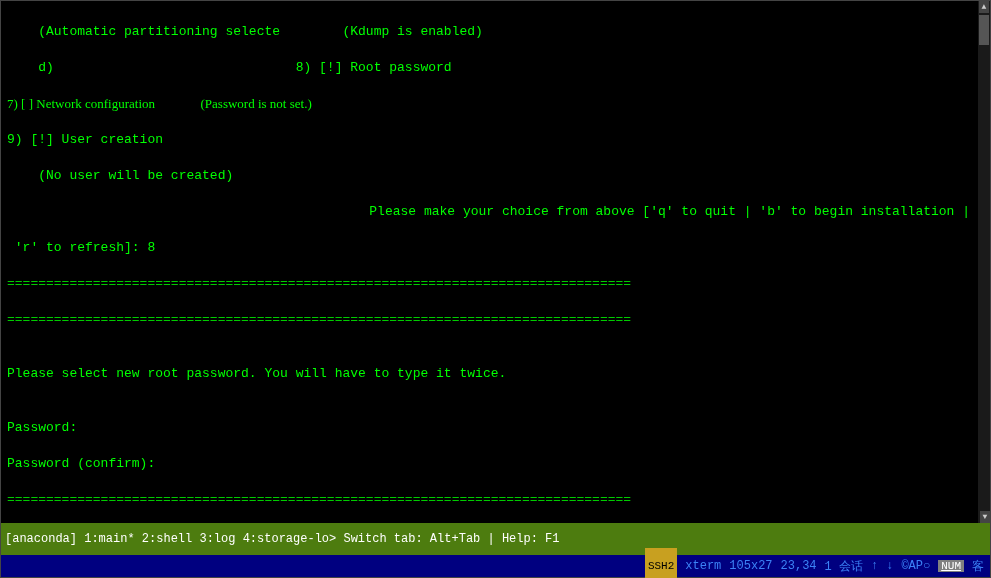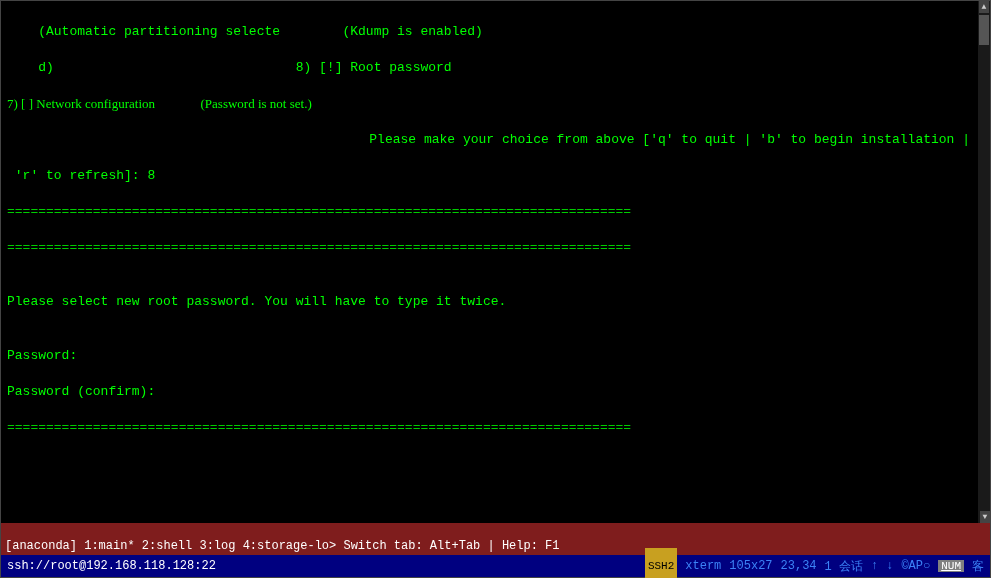--- a/index.html
+++ b/index.html
@@ -89,25 +89,26 @@
     .separator-line {
       color: #00cc00;
     }
 
     .status-item {
       color: #3b82f6;
       text-align: right;
     }
 
     .tab-bar-content {
-      background: #7f1d1d;
+      background: #4d7c0f;
       color: #ffffff;
       width: 100%;
       height: 20px;
       display: flex;
+      align-items: center;
       padding: 16px 4px;
       font-size: 12px;
     }
 
     .bottom-bar {
       background: #000080;
       color: #ffffff;
       height: 22px;
       display: flex;
       align-items: center;
@@ -146,20 +147,22 @@
 </head>
 <body>
 
 <div id="terminal-window">
 
   <div id="terminal-body">
     <div class="terminal-content">
 <span style="display: block;">    (Automatic partitioning selecte        (Kdump is enabled)</span>
 <span style="display: block;">    d)                               8) [!] Root password</span>
 <span style="display: block; font-family: Liberation Serif, serif;">7) [ ] Network configuration              (Password is not set.)</span>
+<span style="display: block;">9) [!] User creation</span>
+<span style="display: block;">    (No user will be created)</span>
 <span style="display: block; text-align: right;"> Please make your choice from above ['q' to quit | 'b' to begin installation |</span>
 <span style="display: block;"> 'r' to refresh]: 8</span>
 <span class="separator-line" style="display: block;">================================================================================</span>
 <span class="separator-line" style="display: block;">================================================================================</span>
 <span style="display: block;"></span>
 <span style="display: block;">Please select new root password. You will have to type it twice.</span>
 <span style="display: block;"></span>
 <span style="display: block; font-family: Liberation Mono, monospace;">Password:</span>
 <span style="display: block;">Password (confirm):</span>
 <span class="separator-line" style="display: block;">================================================================================</span>
@@ -178,21 +181,20 @@
       <div id="scrollbar-thumb"></div>
       <div id="scrollbar-arrow-down">▼</div>
     </div>
   </div>
 
   <div class="tab-bar-content">
     <span>[anaconda] 1:main* 2:shell  3:log  4:storage-lo&gt; Switch tab: Alt+Tab | Help: F1</span>
   </div>
 
   <div class="bottom-bar">
-    <span class="ssh-label">ssh://root@192.168.118.128:22</span>
     <div class="bottom-bar-right">
       <span class="ssh2-badge">SSH2</span>
       <span class="status-item">xterm</span>
       <span class="status-item">105x27</span>
       <span class="status-item">23,34</span>
       <span class="status-item">1 会话</span>
       <span class="status-item">↑</span>
       <span class="status-item">↓</span>
       <span class="status-item">©AP○</span>
       <span class="num-badge">NUM</span>

